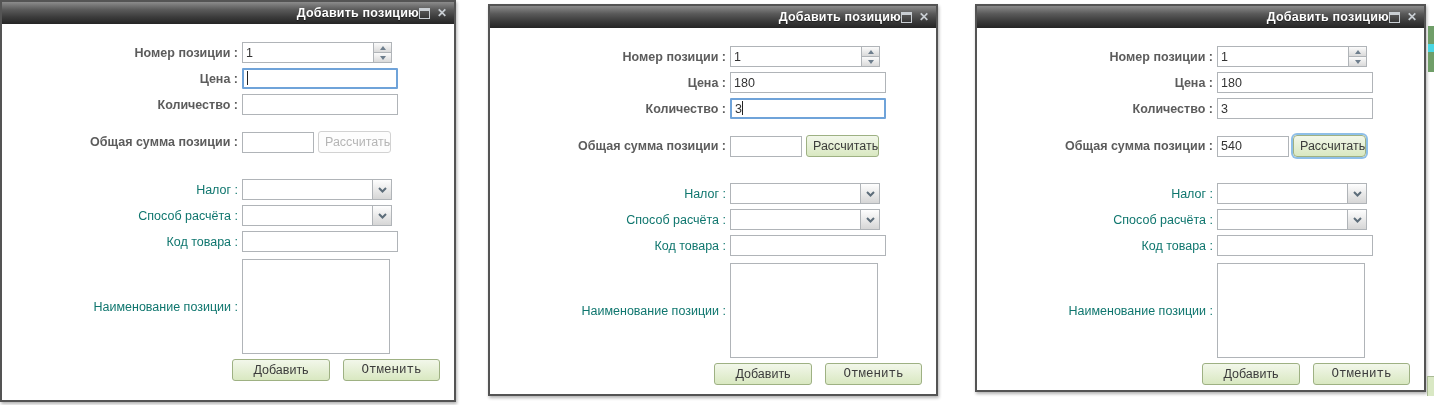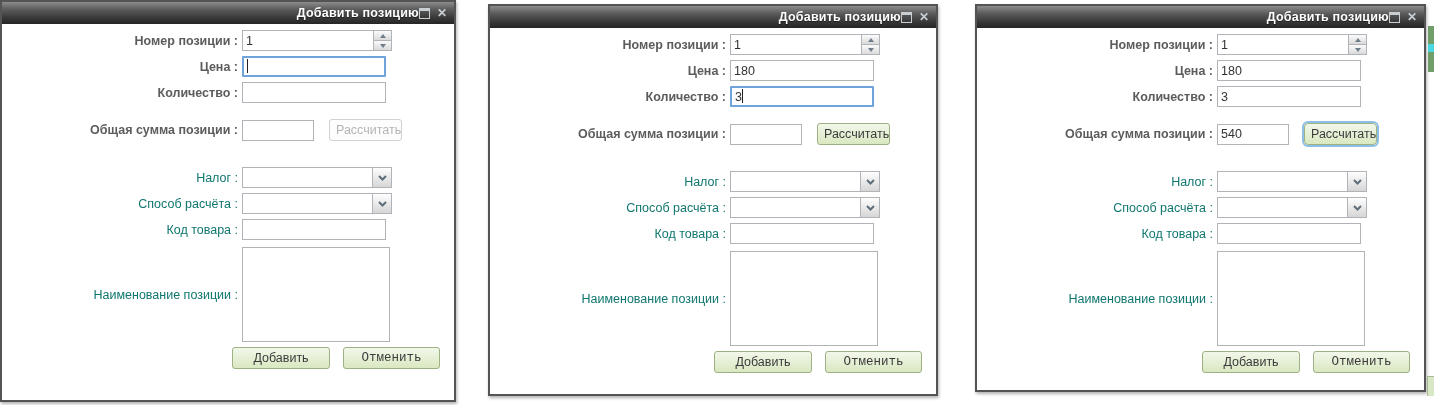--- a/index.html
+++ b/index.html
@@ -20,31 +20,31 @@
     height:22px;display:flex;align-items:center;padding:0 7px;
     background:linear-gradient(180deg,#8c8c8c 0%,#5a5a5a 35%,#3a3a3a 70%,#252525 100%);
     text-align:right;
   }
   .title{flex:1;color:#fff;font-weight:bold;font-size:12.5px;letter-spacing:.2px;
          text-shadow:0 1px 1px rgba(0,0,0,.5);}
   .win-btns{display:flex;align-items:center;gap:7px;}
   .restore-icon{width:9px;height:7px;border:1px solid #c9ced3;border-top-width:3px;cursor:pointer;}
   .close-icon{color:#c9ced3;font-weight:bold;font-size:12px;line-height:12px;cursor:pointer;}
 
-  .dlg-body{padding-top:6px;}
+  .dlg-body{padding-top:18px;}
   .row{display:flex;align-items:center;margin-bottom:5px;min-height:21px;}
   .row.gap16{margin-top:16px;}
   .row.gap26{margin-top:26px;}
   .row.gap7{margin-top:7px;}
   .row.gap14{}
   .label{width:240px;box-sizing:border-box;text-align:right;padding-right:4px;flex:none;}
   .label.strong{color:#5c5c5c;font-weight:bold;}
   .label.dim{color:#0f766e;}
 
-  .txt{box-sizing:border-box;width:144px;height:21px;border:1px solid #b0b4b8;
+  .txt{box-sizing:border-box;width:156px;height:21px;border:1px solid #b0b4b8;
        font:12.5px "Liberation Sans",sans-serif;color:#333;padding:1px 3px;background:#fff;}
   .txt.focused{border:2px solid #6fa3d9;border-radius:1px;}
   .txt.small{width:72px;}
 
   .fieldwrap{position:relative;display:flex;}
   .caret{position:absolute;top:3px;width:1px;height:14px;background:#222;}
 
   .spinwrap{box-sizing:border-box;width:150px;height:21px;border:1px solid #b0b4b8;
             display:flex;background:#fff;}
   .spinwrap input{flex:1;min-width:0;border:none;font:12.5px "Liberation Sans",sans-serif;
@@ -64,21 +64,21 @@
   .trigger{width:18px;flex:none;border-left:1px solid #b0b4b8;
            background:linear-gradient(#fefefe,#d6d6d6);
            display:flex;align-items:center;justify-content:center;}
 
   .ta{box-sizing:border-box;width:148px;height:95px;border:1px solid #b0b4b8;resize:none;
       font:12.5px "Liberation Sans",sans-serif;color:#333;}
 
   .btn-green{box-sizing:border-box;height:22px;border:1px solid #9eb183;border-radius:3px;
              background:linear-gradient(#f2f7ea,#d9e8c1);color:#3b3b3b;
              font:12.5px "Liberation Sans",sans-serif;cursor:pointer;}
-  .btn-calc{width:73px;margin-left:15px;}
+  .btn-calc{width:73px;margin-left:4px;}
   .btn-calc.disabled{background:#fdfdfd;border-color:#d2d2d2;color:#b5b5b5;cursor:default;}
   .btn-calc.focus-ring{box-shadow:0 0 0 2px #8ebfe8;border-radius:4px;}
   .btn-row{justify-content:flex-end;padding-right:14px;gap:13px;}
   .btn-add{width:98px;}
   .btn-cancel{width:97px;font-family:Liberation Mono, monospace;}
 
   .sliver-top{position:absolute;left:1428px;top:26px;width:6px;height:46px;background:#6f9e68;}
   .sliver-cyan{position:absolute;left:1428px;top:44px;width:6px;height:8px;background:#49d7e3;}
   .sliver-bottom{position:absolute;left:1427px;top:376px;width:7px;height:19px;
                  background:#d9e8c4;border-top:1px solid #a9b995;border-left:1px solid #a9b995;}

